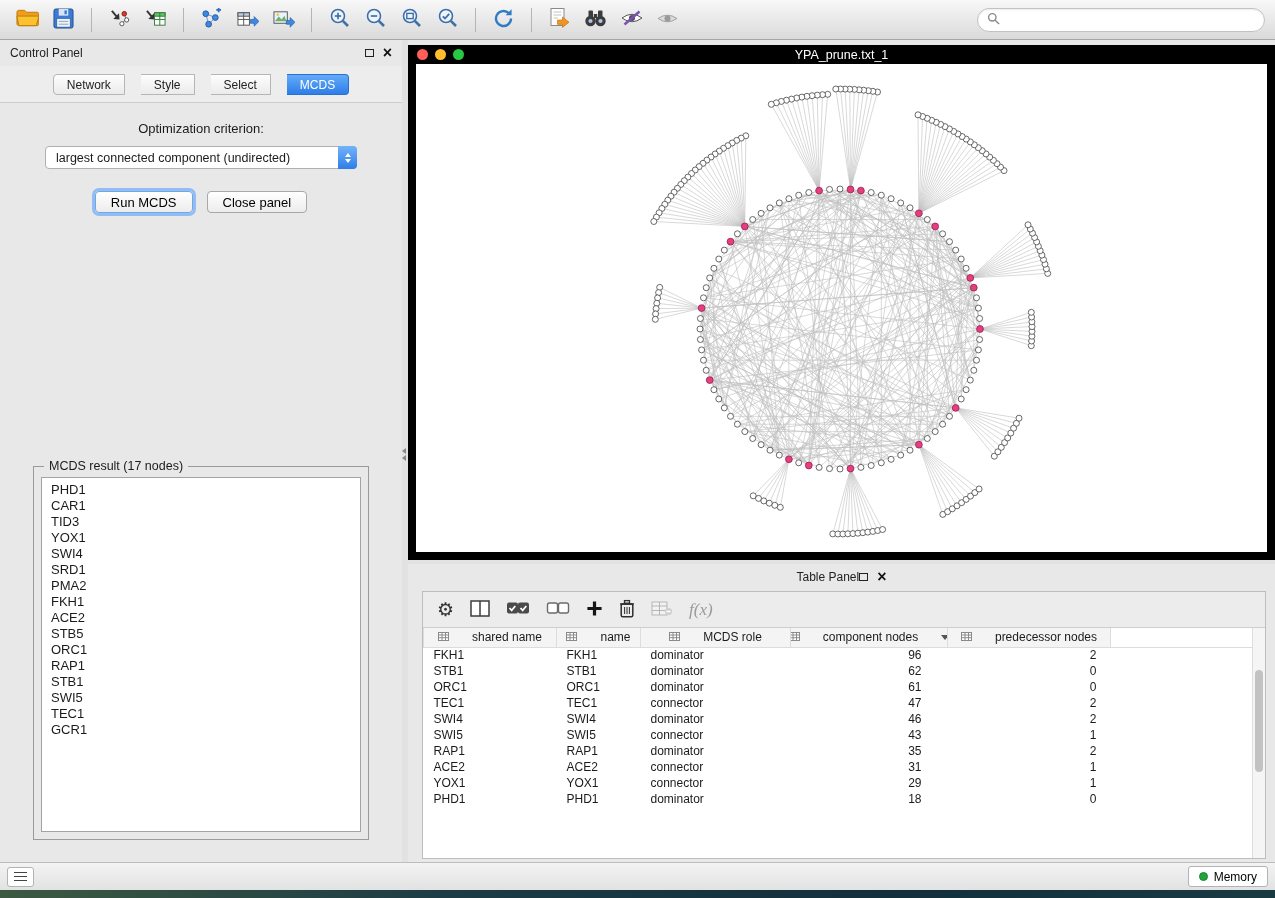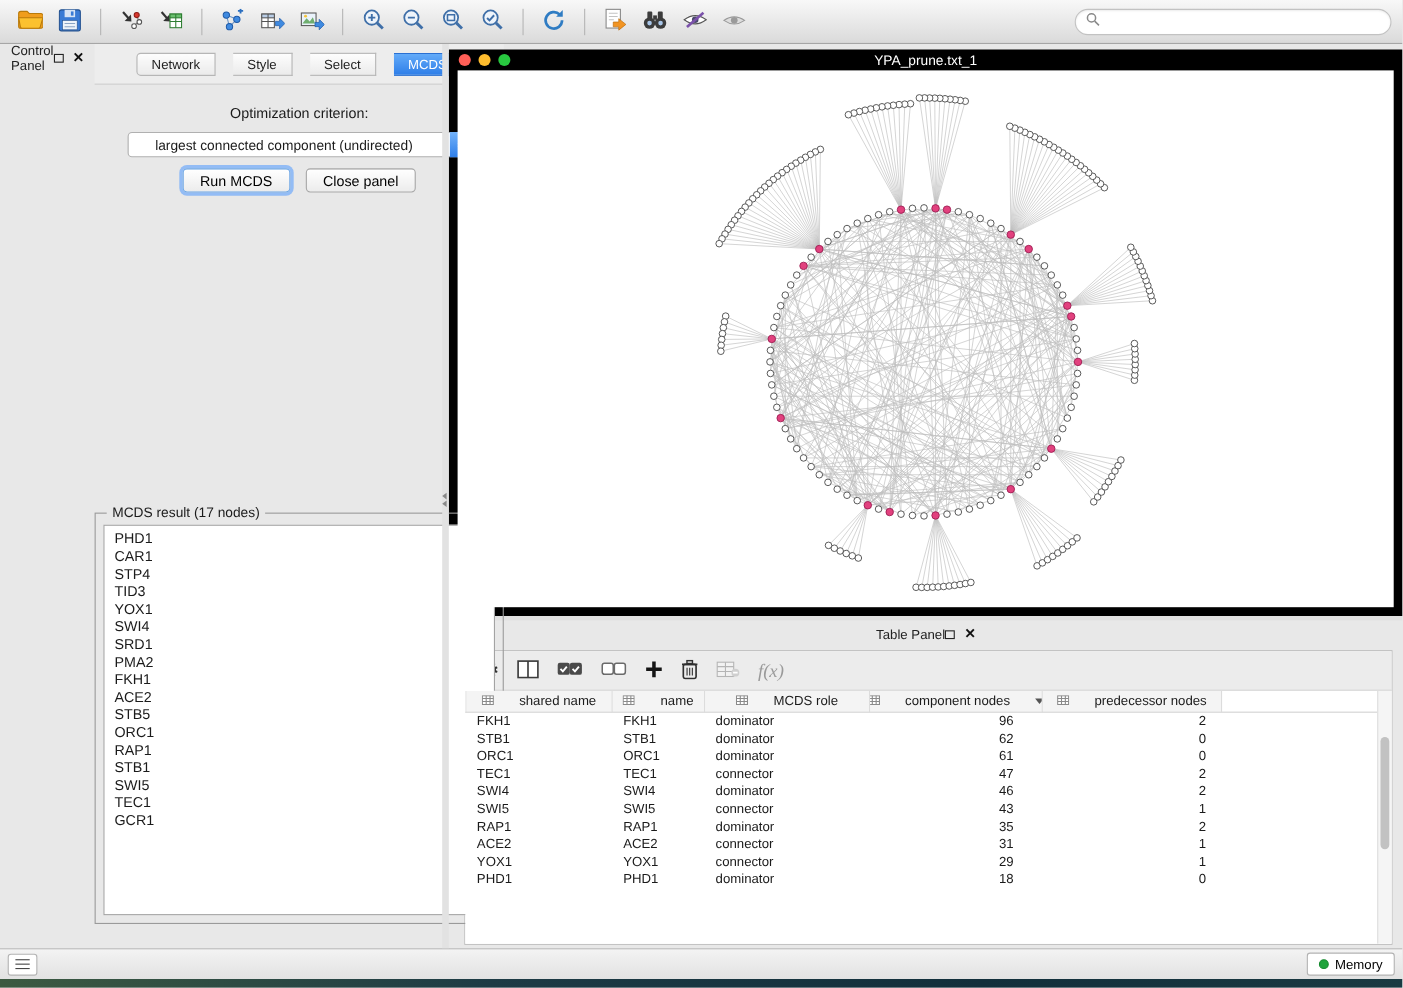--- a/index.html
+++ b/index.html
@@ -12,49 +12,49 @@
     background:linear-gradient(#f8f8f8,#dadada);border-bottom:1px solid #a6a6a6;}
   .tb{width:35px;height:30px;border:none;background:transparent;display:flex;align-items:center;justify-content:center;padding:0;cursor:pointer;}
   .sep{width:1px;height:24px;background:#b5b5b5;margin:0 9px;}
   .spacer{flex:1;}
   .searchbox{width:288px;height:24px;border:1px solid #c2c2c2;border-radius:13px;background:#fff;
     display:flex;align-items:center;gap:5px;padding:0 9px;box-shadow:inset 0 1px 2px rgba(0,0,0,.08);}
   .searchbox input{border:none;outline:none;flex:1;font-size:12px;background:transparent;font-family:"Liberation Sans",sans-serif;}
 
   
   .main{flex:1;display:flex;min-height:0;}
-  .left-panel{flex:0 0 402px;width:402px;display:flex;flex-direction:row;background:#e8e8e8;}
+  .left-panel{flex:0 0 402px;width:402px;display:flex;flex-direction:column;background:#e8e8e8;}
   .panel-header{height:26px;display:flex;align-items:center;padding:0 10px;font-size:12px;color:#222;flex:0 0 26px;}
   .win-icons{margin-left:auto;display:flex;align-items:center;gap:9px;}
   .win-min{width:9px;height:8px;border:1.5px solid #222;display:inline-block;}
   .win-close{font-size:16px;font-weight:bold;color:#111;line-height:12px;}
 
   .panel-body{flex:1;display:flex;flex-direction:column;align-items:center;min-height:0;}
   .tabs-row{width:100%;display:flex;justify-content:center;padding:8px 0 7px;border-bottom:1px solid #cdcdcd;background:#ededed;flex:0 0 auto;gap:16px;}
   .tab{height:21px;padding:0 13px;font-size:12px;display:flex;align-items:center;background:linear-gradient(#fdfdfd,#ebebeb);
     border:1px solid #b6b6b6;border-left:none;color:#222;cursor:pointer;}
   .tab:first-child{border-left:1px solid #b6b6b6;border-radius:4px 0 0 4px;}
   .tab:last-child{border-radius:0 4px 4px 0;}
   .tab.active{background:linear-gradient(#63abf9,#2e7ee8);color:#fff;border-color:#2a70d2;}
 
   .opt-label{margin-top:18px;font-size:13px;}
   .dropdown{margin-top:10px;width:312px;height:23px;background:#fff;border:1px solid #b0b0b0;border-radius:4px;
-    display:flex;align-items:center;padding-left:24px;position:relative;font-size:12.5px;cursor:pointer;}
+    display:flex;align-items:center;padding-left:10px;position:relative;font-size:12.5px;cursor:pointer;}
   .dd-arrows{position:absolute;right:-1px;top:-1px;bottom:-1px;width:19px;border-radius:0 4px 4px 0;
     background:linear-gradient(#74b3fa,#2e7ee8);display:flex;flex-direction:column;align-items:center;justify-content:center;gap:2px;}
   .dd-arrows i{width:0;height:0;border-left:3.5px solid transparent;border-right:3.5px solid transparent;display:block;}
   .dd-up{border-bottom:4px solid #fff;}
   .dd-down{border-top:4px solid #fff;}
 
-  .btn-row{display:flex;gap:14px;margin-top:10px;}
+  .btn-row{display:flex;gap:14px;margin-top:22px;}
   .btn{height:22px;padding:0 15px;font-size:13px;background:linear-gradient(#ffffff,#ececec);
     border:1px solid #a8a8a8;border-radius:4px;cursor:pointer;font-family:"Liberation Sans",sans-serif;}
   .btn.focused{box-shadow:0 0 0 3px rgba(77,151,255,.55);border-color:#6ea8e8;}
 
-  .result-fieldset{margin-top:auto;margin-bottom:22px;width:372px;height:374px;border:1px solid #9a9a9a;
+  .result-fieldset{margin-top:auto;margin-bottom:22px;width:336px;height:374px;border:1px solid #9a9a9a;
     position:relative;padding:10px 7px 7px;flex:0 0 auto;}
   .result-legend{position:absolute;top:-8px;left:10px;background:#e8e8e8;padding:0 5px;font-size:12.5px;}
   .result-list{width:100%;height:100%;background:#fff;border:1px solid #a3a3a3;padding:4px 9px;font-size:13px;line-height:16px;overflow:hidden;}
   .result-item{height:16px;white-space:nowrap;}
 
   .vsplitter{flex:0 0 6px;background:#e2e2e2;position:relative;cursor:col-resize;}
   .vsplitter .handle{position:absolute;top:408px;left:0;display:flex;flex-direction:column;gap:1px;}
   .vsplitter .handle i{width:0;height:0;border-top:3px solid transparent;border-bottom:3px solid transparent;border-right:4px solid #888;display:block;}
 
   
@@ -284,21 +284,20 @@
         </div>
         <div class="btn-row">
           <button class="btn focused">Run MCDS</button>
           <button class="btn">Close panel</button>
         </div>
         <div class="result-fieldset">
           <span class="result-legend">MCDS result (17 nodes)</span>
           <div class="result-list">
               <div class="result-item">PHD1</div>
               <div class="result-item">CAR1</div>
-              <div class="result-item">STP4</div>
               <div class="result-item">TID3</div>
               <div class="result-item">YOX1</div>
               <div class="result-item">SWI4</div>
               <div class="result-item">SRD1</div>
               <div class="result-item">PMA2</div>
               <div class="result-item">FKH1</div>
               <div class="result-item">ACE2</div>
               <div class="result-item">STB5</div>
               <div class="result-item">ORC1</div>
               <div class="result-item">RAP1</div>

